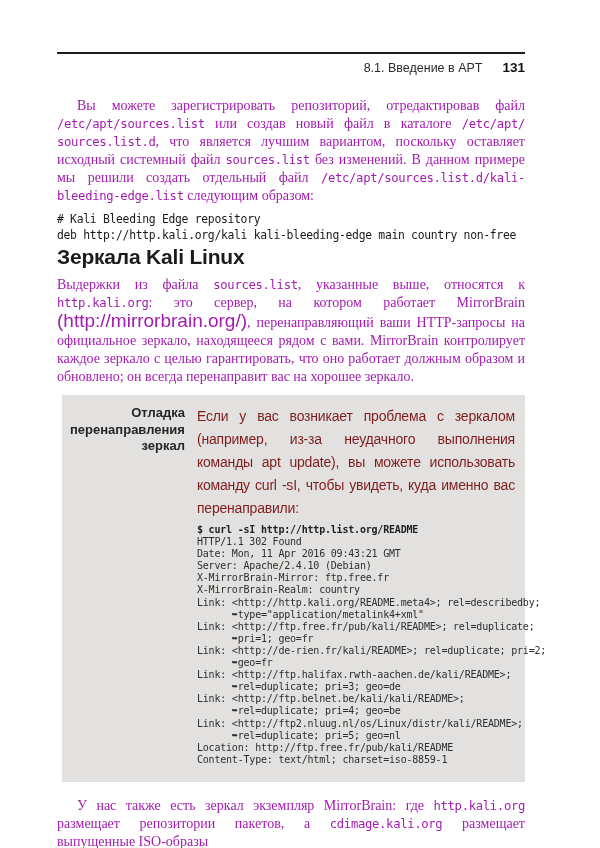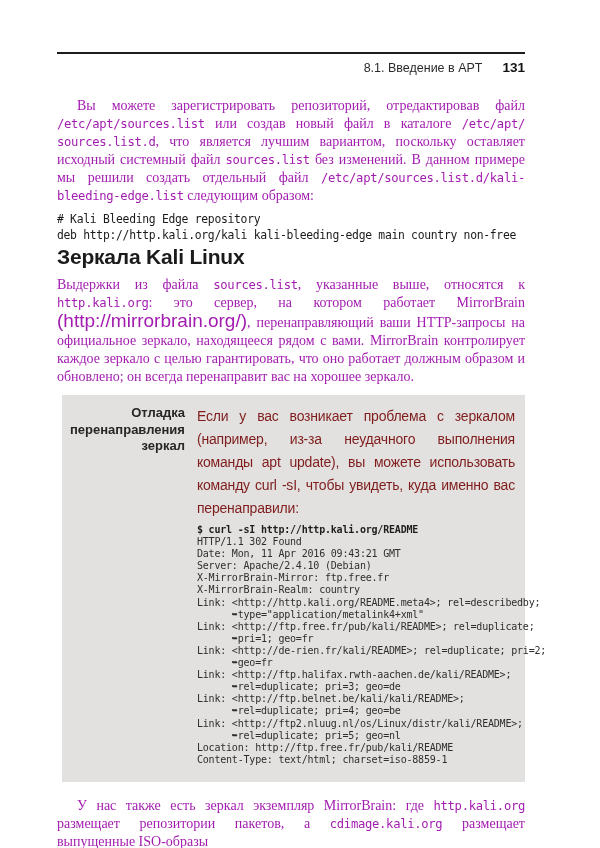--- a/index.html
+++ b/index.html
@@ -126,21 +126,21 @@
 deb http://http.kali.org/kali kali-bleeding-edge main country non-free</pre>
 
   <h2 class="section-heading">Зеркала Kali Linux</h2>
 
   <p class="body para2"><span>Выдержки из файла </span><span class="m">sources.list</span><span>, указанные выше, относятся к </span><span class="m">http.kali.org</span><span>: это сервер, на котором работает MirrorBrain </span><span class="u">(http://mirrorbrain.org/)</span><span>, перенаправля­ющий ваши HTTP-запросы на официальное зеркало, находящееся рядом с вами. MirrorBrain контролирует каждое зеркало с целью гарантировать, что оно работает должным образом и обновлено; он всегда перенаправит вас на хорошее зеркало.</span></p>
 
   <aside class="sidebar-box">
     <div class="box-label">Отладка перенаправления зеркал</div>
     <div class="box-content">
       <p class="box-text">Если у вас возникает проблема с зеркалом (например, из-за не­удачного выполнения команды apt update), вы можете использовать команду curl -sI, чтобы увидеть, куда именно вас перенаправили:</p>
-      <pre class="box-code"><span class="cmd">$ curl -sI http://http.kali.org/README</span>
+      <pre class="box-code"><span class="cmd">$ curl -sI http://http.list.org/README</span>
 <span>HTTP/1.1 302 Found
 Date: Mon, 11 Apr 2016 09:43:21 GMT
 Server: Apache/2.4.10 (Debian)
 X-MirrorBrain-Mirror: ftp.free.fr
 X-MirrorBrain-Realm: country
 Link: &lt;http://http.kali.org/README.meta4&gt;; rel=describedby;
       ➥type="application/metalink4+xml"
 Link: &lt;http://ftp.free.fr/pub/kali/README&gt;; rel=duplicate;
       ➥pri=1; geo=fr
 Link: &lt;http://de-rien.fr/kali/README&gt;; rel=duplicate; pri=2;

